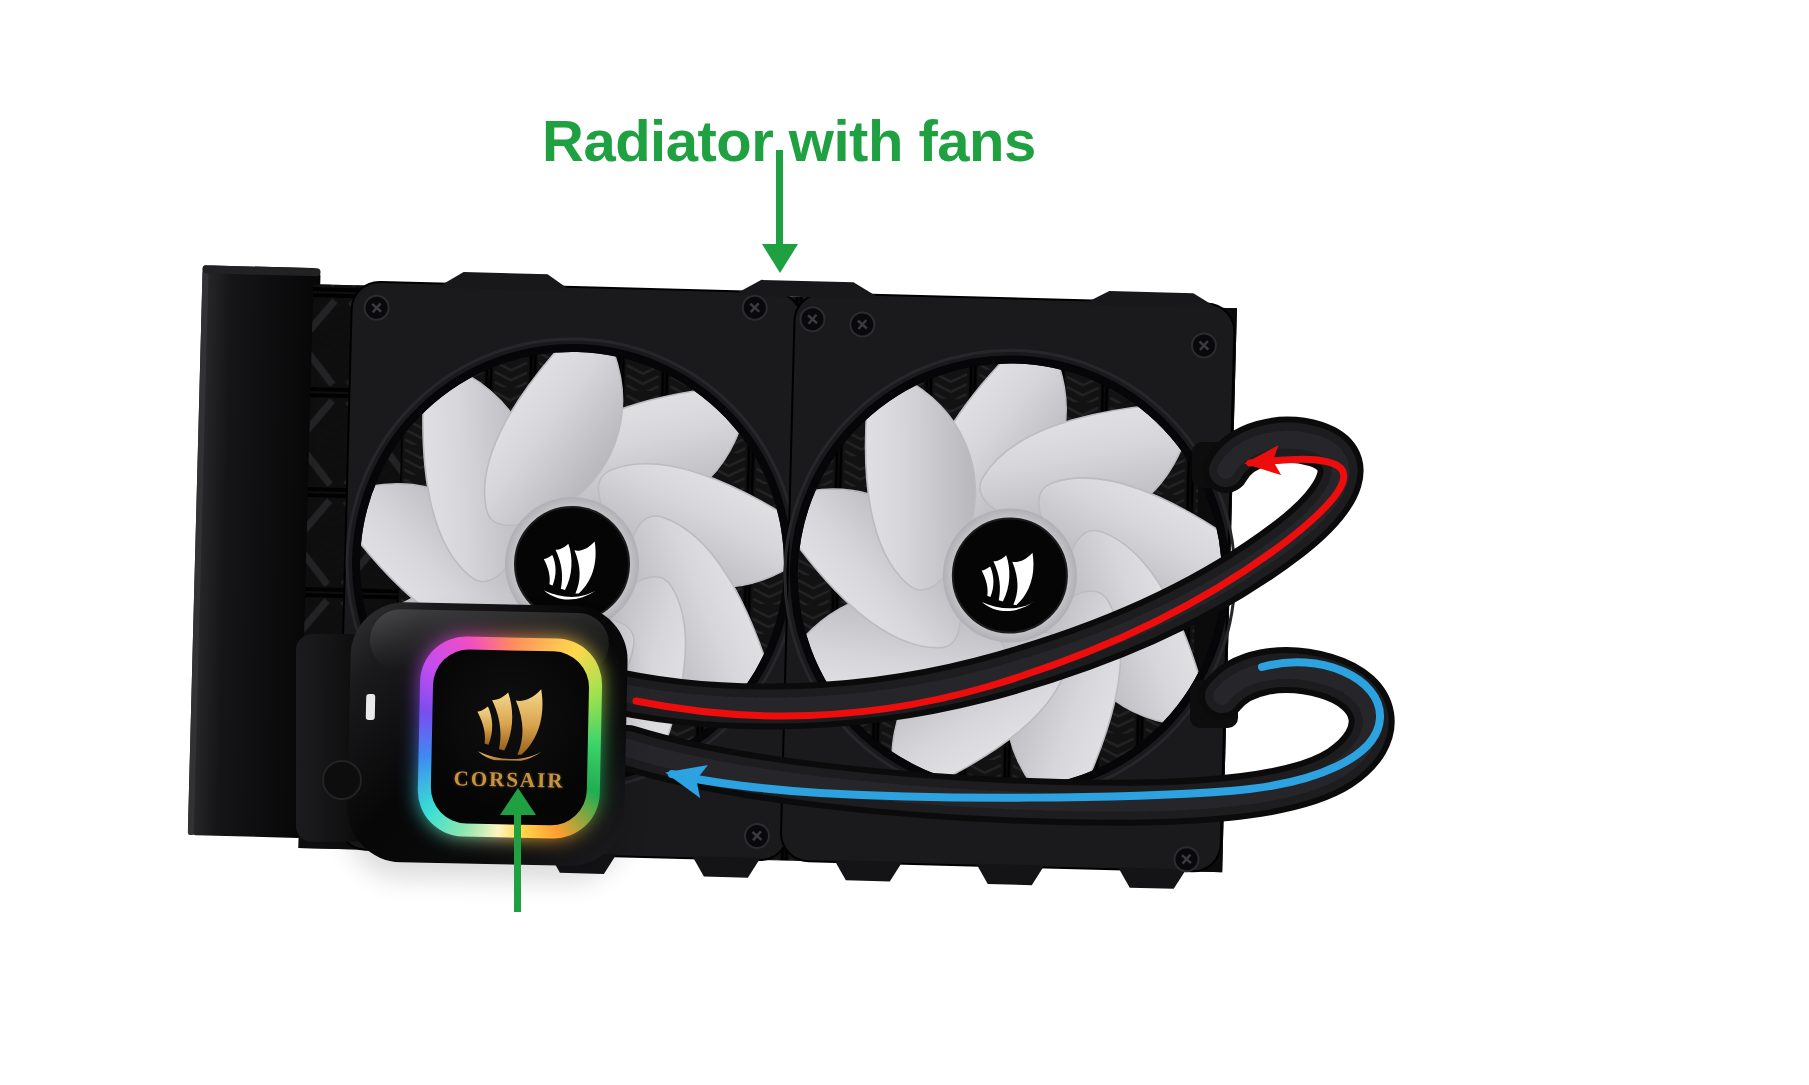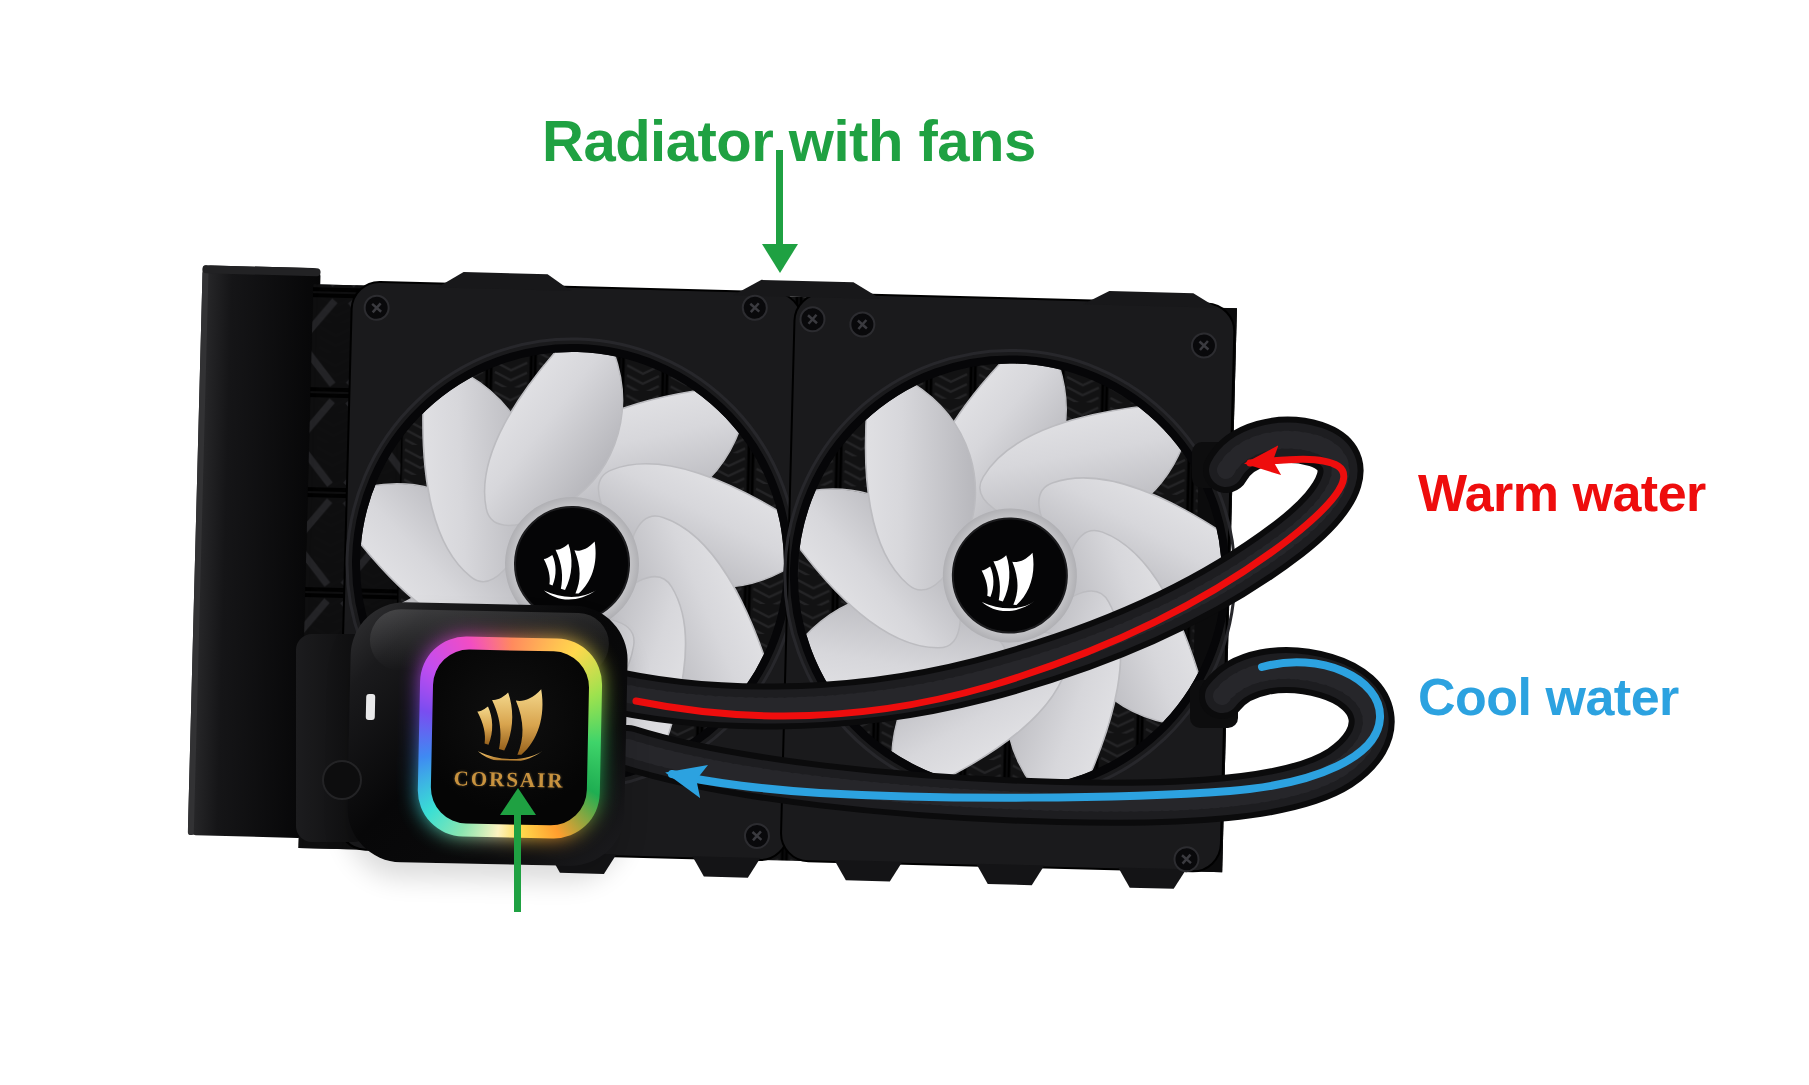--- a/index.html
+++ b/index.html
@@ -282,15 +282,13 @@
   <div class="cArrow">
     <div class="shaft" style="left:776px;top:150px;width:7px;height:96px;"></div>
     <div class="head-down" style="left:762px;top:244px;"></div>
   </div>
   <div class="cArrow">
     <div class="head-up" style="left:500px;top:788px;"></div>
     <div class="shaft" style="left:514px;top:813px;width:7px;height:99px;"></div>
   </div>
 
   <div class="label label-radiator">Radiator with fans</div>
-  <div class="label label-warm">Warm water</div>
-  <div class="label label-cool">Cool water</div>
 </div>
 
 </body></html>

